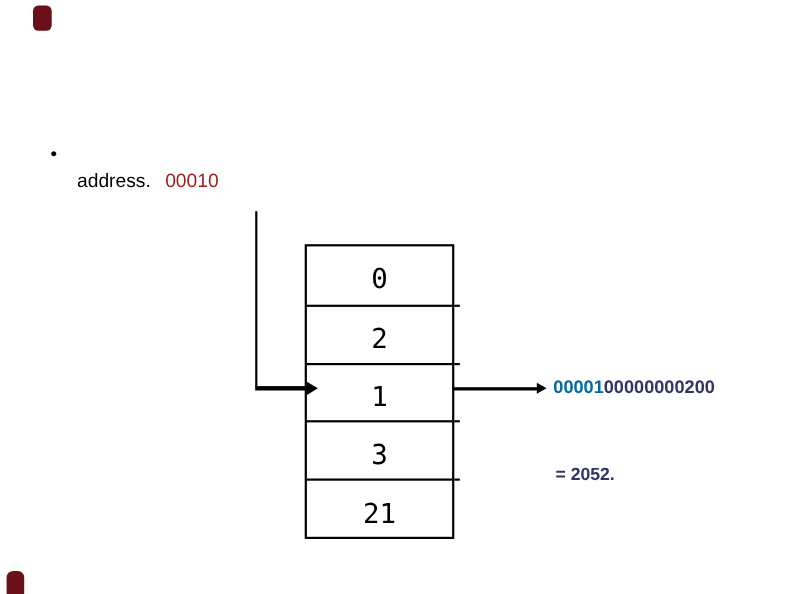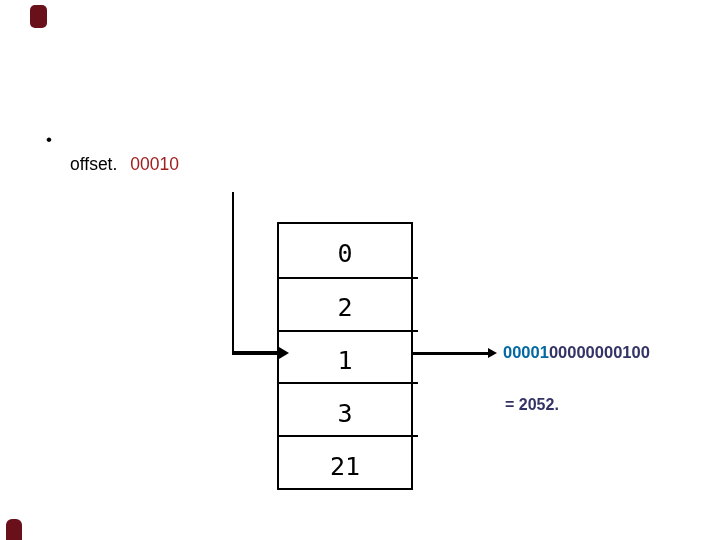--- a/index.html
+++ b/index.html
@@ -98,55 +98,55 @@
   }
   
   .binary {
     position: absolute; left: 503px; top: 343px;
     font-size: 16.5px; font-weight: bold;
     white-space: nowrap;
   }
   .binary .blackpart { color: #0369a1; }
   .binary .navypart  { color: var(--navy); }
   .equals {
-    position: absolute; left: 505px; top: 396px;
+    position: absolute; left: 505px; top: 423px;
     font-size: 16px; font-weight: bold;
     color: var(--navy);
   }
 </style>
 </head>
 <body>
 
 <div class="slide">
 
   <div id="corner-tl"></div>
   <div id="corner-bl"></div>
 
   <div class="bullet">
     <span class="dot">•</span>
     <div class="btext">
       <br>
-      <span>offset.</span><span class="red">00010</span>
+      <span>address.</span><span class="red">00010</span>
     </div>
   </div>
 
   <div class="vline"></div>
   <div class="shaft-l"></div>
   <div class="head-l"></div>
 
   <div class="ptable">
     <div class="prow">0</div>
     <div class="prow bordered">2</div>
     <div class="prow bordered">1</div>
     <div class="prow bordered">3</div>
     <div class="prow bordered">21</div>
   </div>
 
   <div class="shaft-r"></div>
   <div class="head-r"></div>
 
   <div class="binary">
-    <span class="blackpart">00001</span><span class="navypart">00000000100</span>
+    <span class="blackpart">00001</span><span class="navypart">00000000200</span>
   </div>
 
   <div class="equals">= 2052.</div>
 
 </div>
 
 </body></html>

